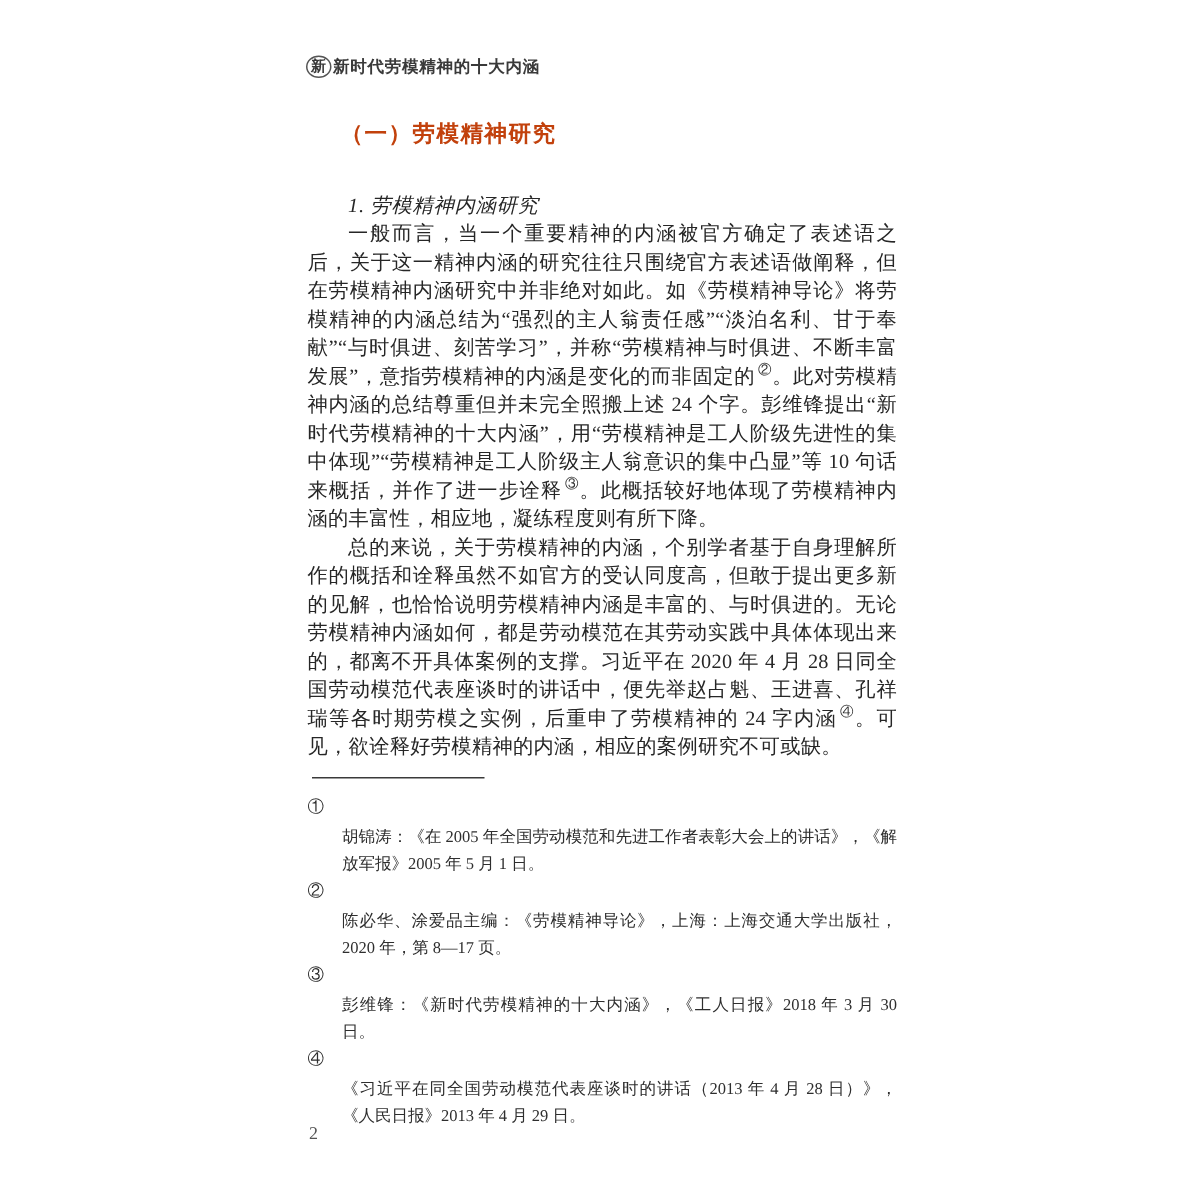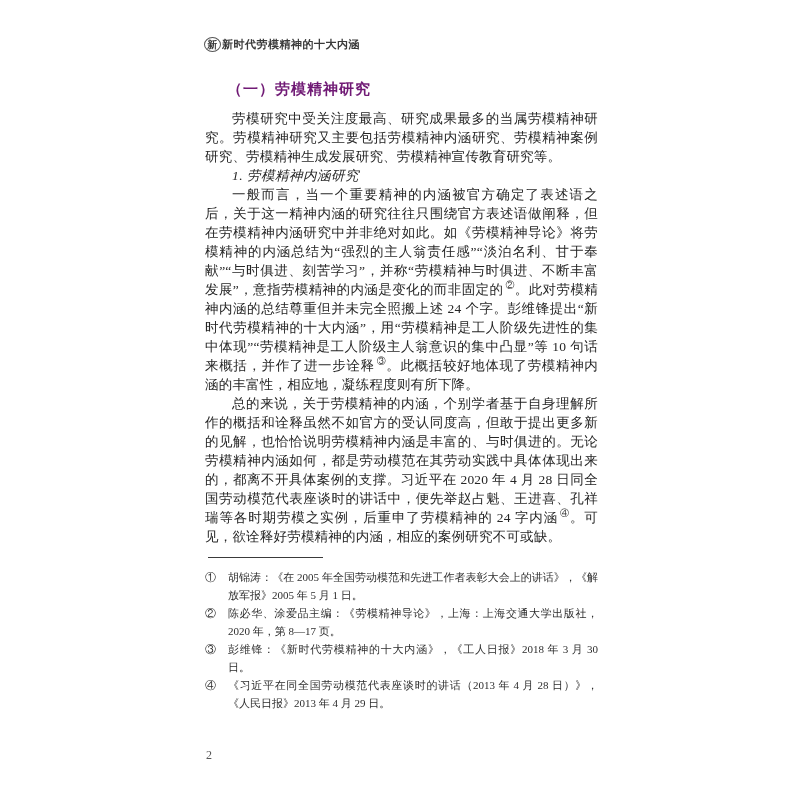--- a/index.html
+++ b/index.html
@@ -38,27 +38,27 @@
     line-height: 1;
   }
   
   .content {
     position: absolute;
     left: 205px;
     top: 80px;
     width: 393px;
   }
   .section-heading {
-    margin: 0 0 10px 0;
+    margin: 0 0 28px 0;
     padding-left: 22px;
     font-family: "Liberation Sans", sans-serif;
     font-weight: bold;
     font-size: 15px;
     letter-spacing: 1px;
-    color: #701a75;
+    color: #c2410c;
   }
   .body-p {
     margin: 0;
     text-indent: 2em;
     text-align: justify;
     font-size: 13.5px;
     line-height: 19px;
     letter-spacing: 0.2px;
   }
   .subhead {
@@ -79,21 +79,21 @@
   }
   .fn-sep {
     width: 115px;
     height: 0;
     border-top: 1.2px solid #3a3a3a;
     margin: 11px 0 10px 3px;
   }
   .footnotes { font-size: 11px; line-height: 18px; color: #2e2e2e; }
   .fn { display: flex; }
   .fn-marker { flex: 0 0 23px; }
-  .fn-text { flex: 1; text-align: justify; }
+  .fn-text { flex: 1; text-align: justify; margin-top: 20px; }
   .page-number {
     position: absolute;
     left: 206px;
     top: 748px;
     font-size: 12px;
     color: #555;
   }
 </style>
 </head>
 <body>
@@ -102,21 +102,20 @@
 
   <div class="running-head">
     <span class="head-badge">新</span>
     <span class="head-title">新时代劳模精神的十大内涵</span>
   </div>
 
   <div class="content">
 
     <h2 class="section-heading">（一）劳模精神研究</h2>
 
-    <p class="body-p"><span>劳模研究中受关注度最高、研究成果最多的当属劳模精神研究。劳模精神研究又主要包括劳模精神内涵研究、劳模精神案例研究、劳模精神生成发展研究、劳模精神宣传教育研究等。</span></p>
 
     <div class="subhead">1. 劳模精神内涵研究</div>
 
 
     <p class="body-p"><span>一般而言，当一个重要精神的内涵被官方确定了表述语之后，关于这一精神内涵的研究往往只围绕官方表述语做阐释，但在劳模精神内涵研究中并非绝对如此。如《劳模精神导论》将劳模精神的内涵总结为“强烈的主人翁责任感”“淡泊名利、甘于奉献”“与时俱进、刻苦学习”，并称“劳模精神与时俱进、不断丰富发展”，意指劳模精神的内涵是变化的而非固定的</span><sup class="fn-ref">②</sup><span>。此对劳模精神内涵的总结尊重但并未完全照搬上述 24 个字。彭维锋提出“新时代劳模精神的十大内涵”，用“劳模精神是工人阶级先进性的集中体现”“劳模精神是工人阶级主人翁意识的集中凸显”等 10 句话来概括，并作了进一步诠释</span><sup class="fn-ref">③</sup><span>。此概括较好地体现了劳模精神内涵的丰富性，相应地，凝练程度则有所下降。</span></p>
 
     <p class="body-p"><span>总的来说，关于劳模精神的内涵，个别学者基于自身理解所作的概括和诠释虽然不如官方的受认同度高，但敢于提出更多新的见解，也恰恰说明劳模精神内涵是丰富的、与时俱进的。无论劳模精神内涵如何，都是劳动模范在其劳动实践中具体体现出来的，都离不开具体案例的支撑。习近平在 2020 年 4 月 28 日同全国劳动模范代表座谈时的讲话中，便先举赵占魁、王进喜、孔祥瑞等各时期劳模之实例，后重申了劳模精神的 24 字内涵</span><sup class="fn-ref">④</sup><span>。可见，欲诠释好劳模精神的内涵，相应的案例研究不可或缺。</span></p>
 
     <div class="fn-sep"></div>
 

